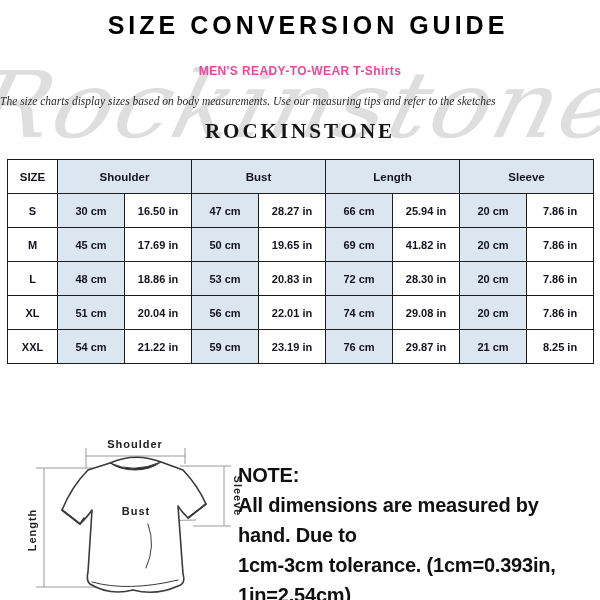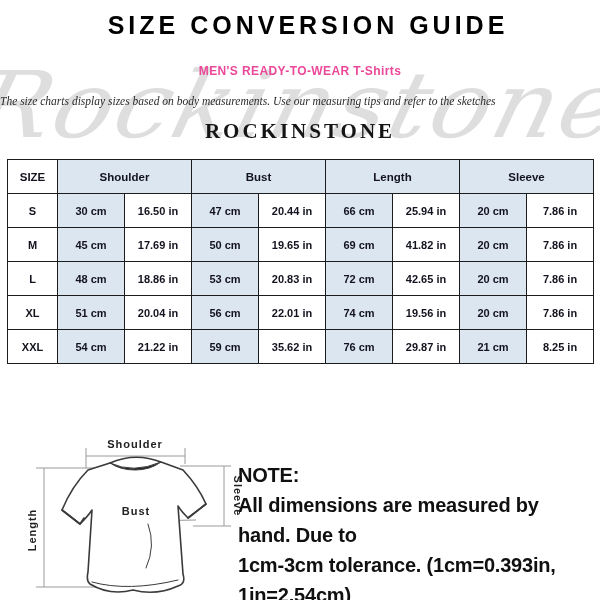--- a/index.html
+++ b/index.html
@@ -92,21 +92,21 @@
       <td class="blue grp" colspan="2">Shoulder</td>
       <td class="blue grp" colspan="2">Bust</td>
       <td class="blue grp" colspan="2">Length</td>
       <td class="blue grp" colspan="2">Sleeve</td>
     </tr>
     <tr>
       <td class="white">S</td>
       <td class="blue">30 cm</td>
       <td class="white">16.50 in</td>
       <td class="blue">47 cm</td>
-      <td class="white">20.44 in</td>
+      <td class="white">28.27 in</td>
       <td class="blue">66 cm</td>
       <td class="white">25.94 in</td>
       <td class="blue">20 cm</td>
       <td class="white">7.86 in</td>
     </tr>
     <tr>
       <td class="white">M</td>
       <td class="blue">45 cm</td>
       <td class="white">17.69 in</td>
       <td class="blue">50 cm</td>
@@ -116,41 +116,41 @@
       <td class="blue">20 cm</td>
       <td class="white">7.86 in</td>
     </tr>
     <tr>
       <td class="white">L</td>
       <td class="blue">48 cm</td>
       <td class="white">18.86 in</td>
       <td class="blue">53 cm</td>
       <td class="white">20.83 in</td>
       <td class="blue">72 cm</td>
-      <td class="white">42.65 in</td>
+      <td class="white">28.30 in</td>
       <td class="blue">20 cm</td>
       <td class="white">7.86 in</td>
     </tr>
     <tr>
       <td class="white">XL</td>
       <td class="blue">51 cm</td>
       <td class="white">20.04 in</td>
       <td class="blue">56 cm</td>
       <td class="white">22.01 in</td>
       <td class="blue">74 cm</td>
-      <td class="white">19.56 in</td>
+      <td class="white">29.08 in</td>
       <td class="blue">20 cm</td>
       <td class="white">7.86 in</td>
     </tr>
     <tr>
       <td class="white">XXL</td>
       <td class="blue">54 cm</td>
       <td class="white">21.22 in</td>
       <td class="blue">59 cm</td>
-      <td class="white">35.62 in</td>
+      <td class="white">23.19 in</td>
       <td class="blue">76 cm</td>
       <td class="white">29.87 in</td>
       <td class="blue">21 cm</td>
       <td class="white">8.25 in</td>
     </tr>
   </tbody>
     </table>
 
   <div class="diagram-wrap">
     <svg width="215" height="162" viewBox="0 0 215 162">

